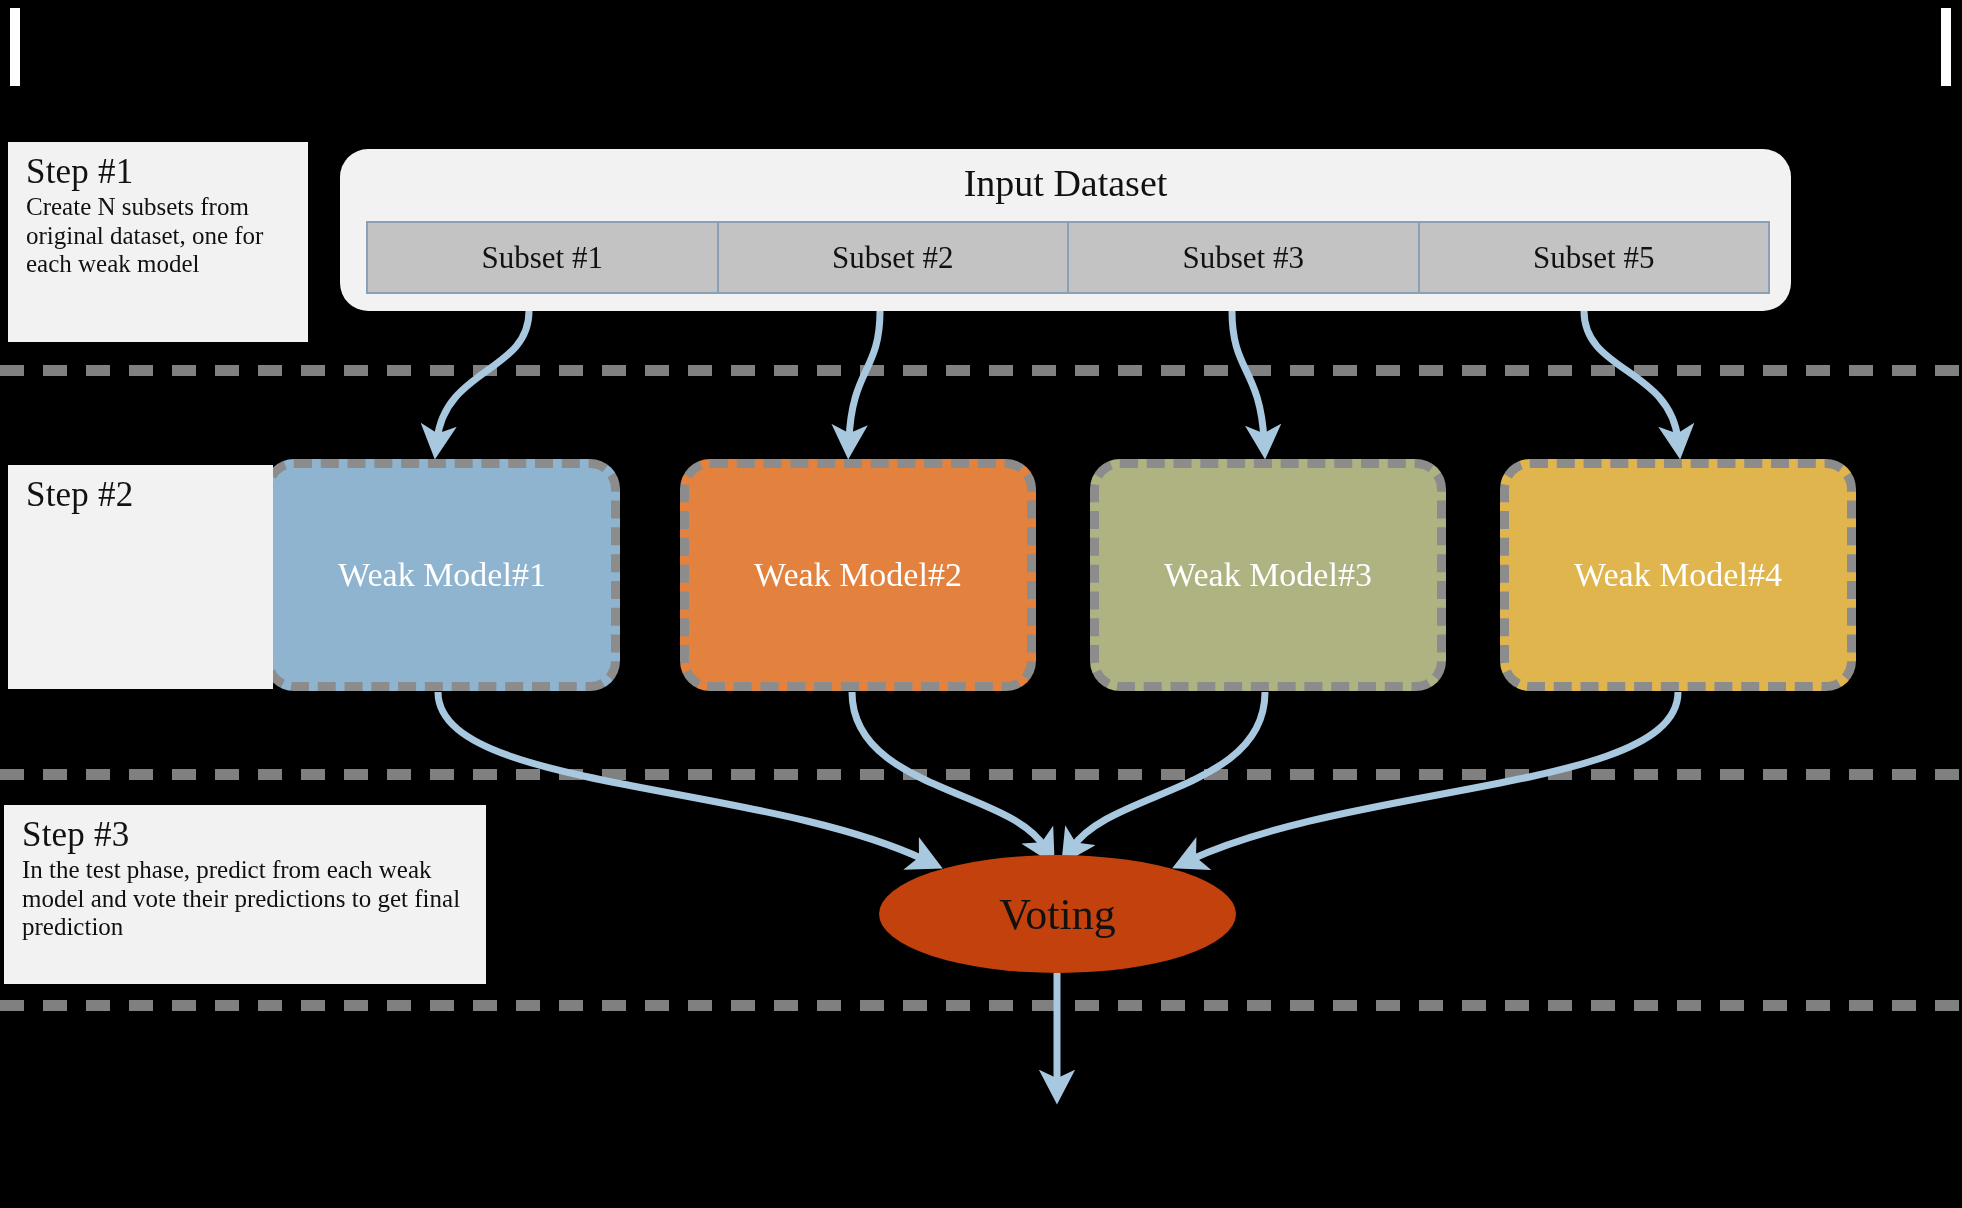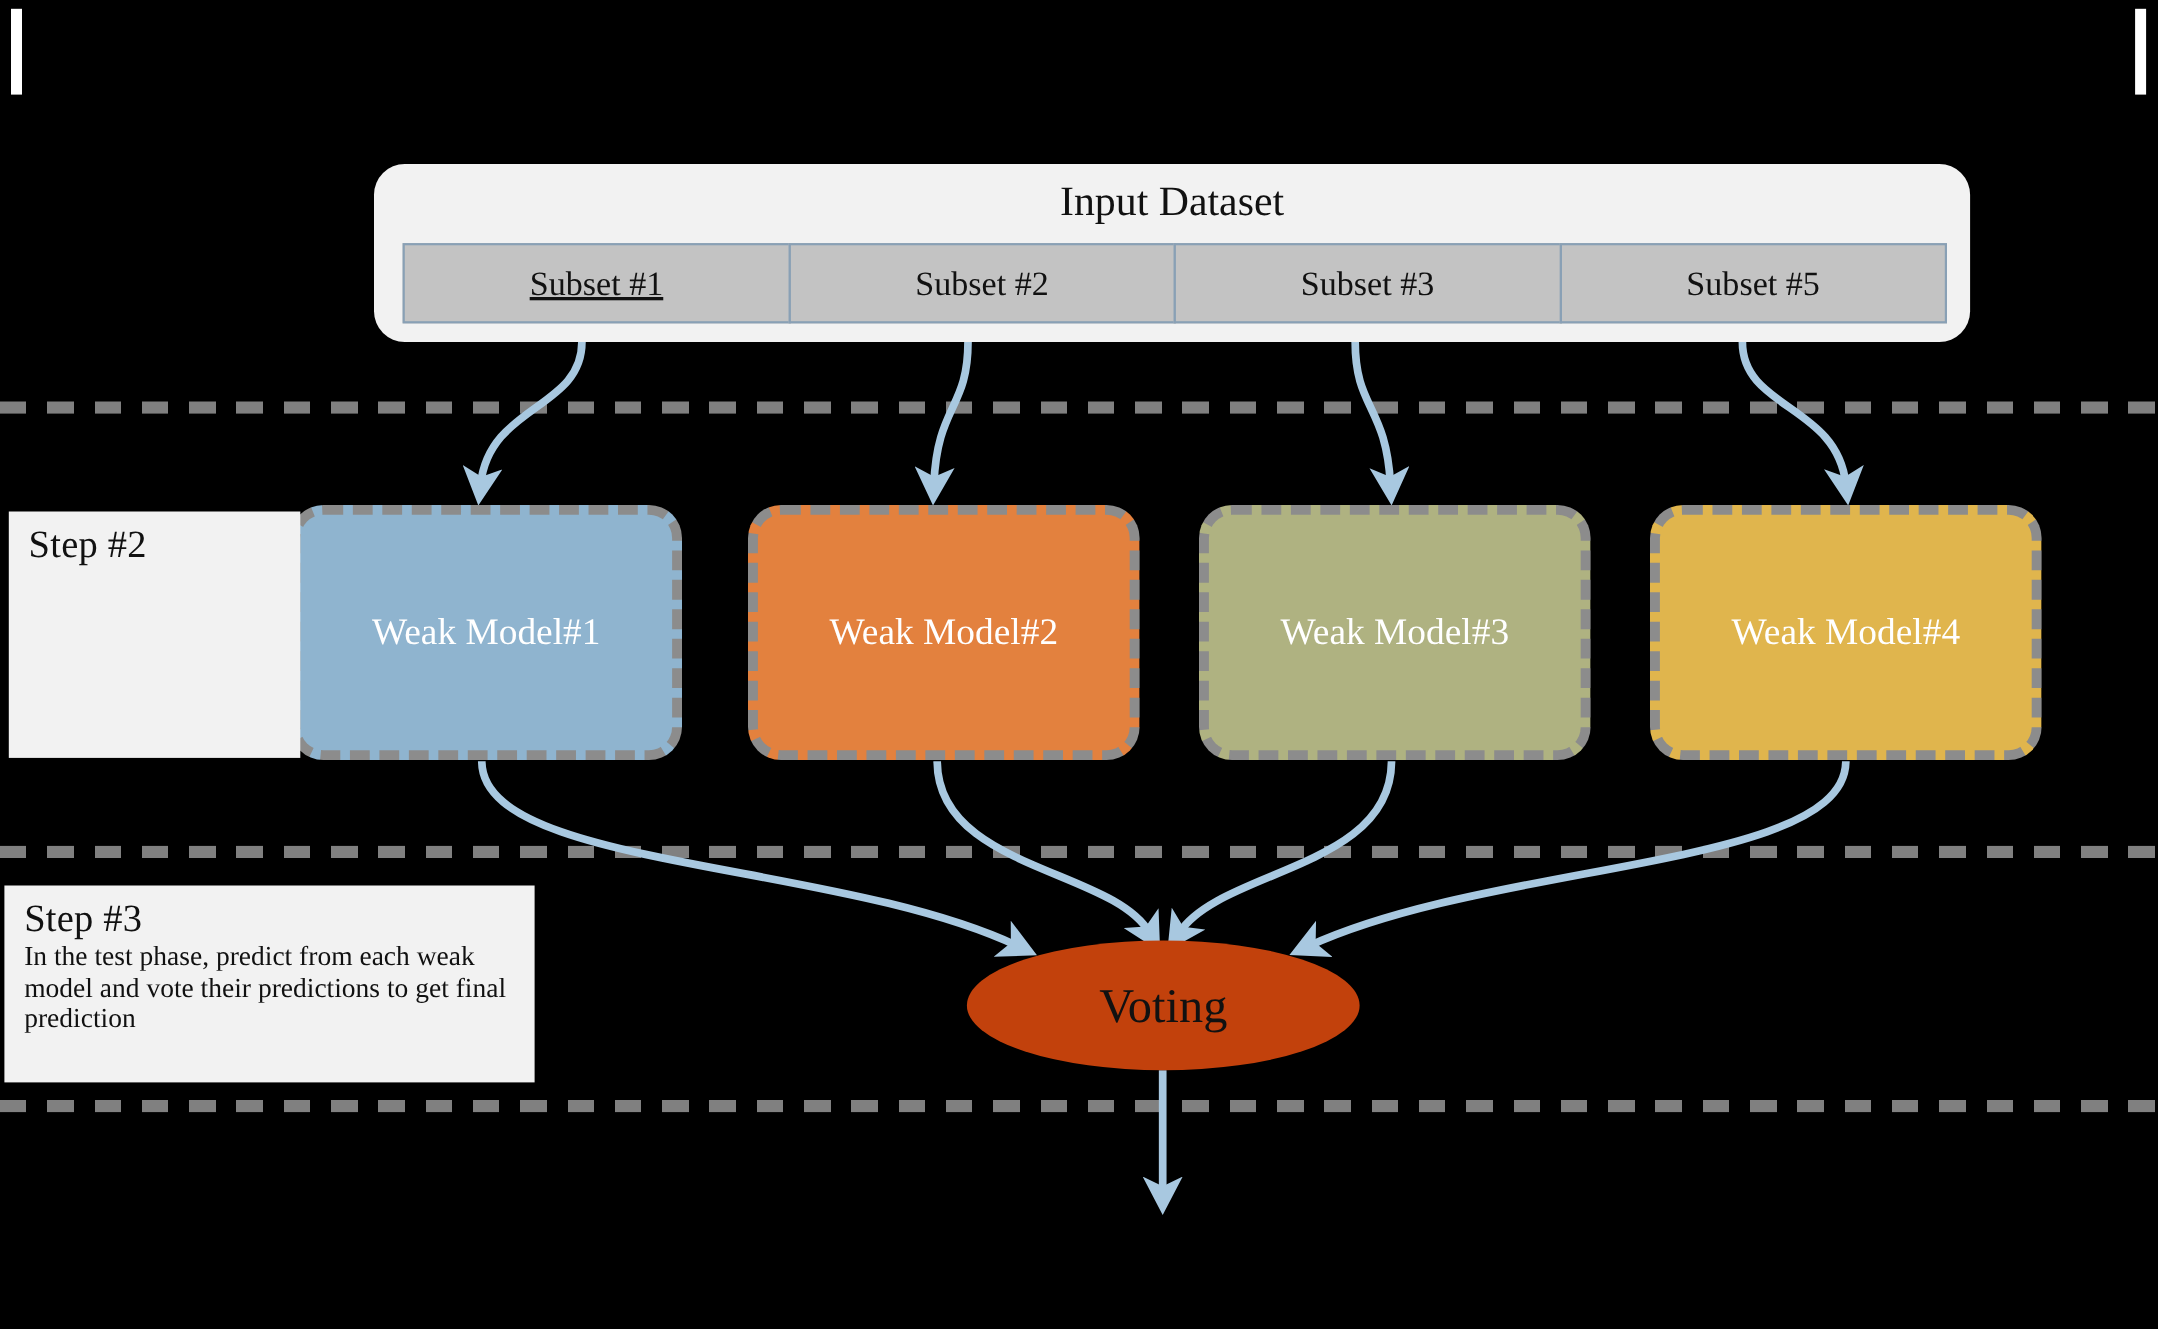--- a/index.html
+++ b/index.html
@@ -98,21 +98,21 @@
     background: #c3c3c3;
     border: 2px solid #89a0b5;
     margin-left: -2px;
     display: flex;
     align-items: center;
     justify-content: center;
     font-size: 31px;
     color: #111111;
     box-sizing: border-box;
   }
-  .subset-cell:first-child { margin-left: 5px; text-decoration: underline; }
+  .subset-cell:first-child { margin-left: 5px; }
 
   
   .weak-model {
     position: absolute;
     top: 459px;
     width: 356px;
     height: 232px;
     border-radius: 30px;
     border: 9px dashed #8c8c8c;
     box-sizing: border-box;
@@ -167,20 +167,24 @@
 
 <div id="canvas">
 
   <div class="edge-bar left"></div>
   <div class="edge-bar right"></div>
 
   <div class="separator sep-1"></div>
   <div class="separator sep-2"></div>
   <div class="separator sep-3"></div>
 
+  <div class="step-box" id="step1-box">
+    <div class="step-title">Step #1</div>
+    <div class="step-body">Create N subsets from original dataset, one for each weak model</div>
+  </div>
 
   <div class="step-box" id="step2-box">
     <div class="step-title">Step #2</div>
   </div>
 
   <div class="step-box" id="step3-box">
     <div class="step-title">Step #3</div>
     <div class="step-body">In the test phase, predict from each weak model and vote their predictions to get final prediction</div>
   </div>
 

